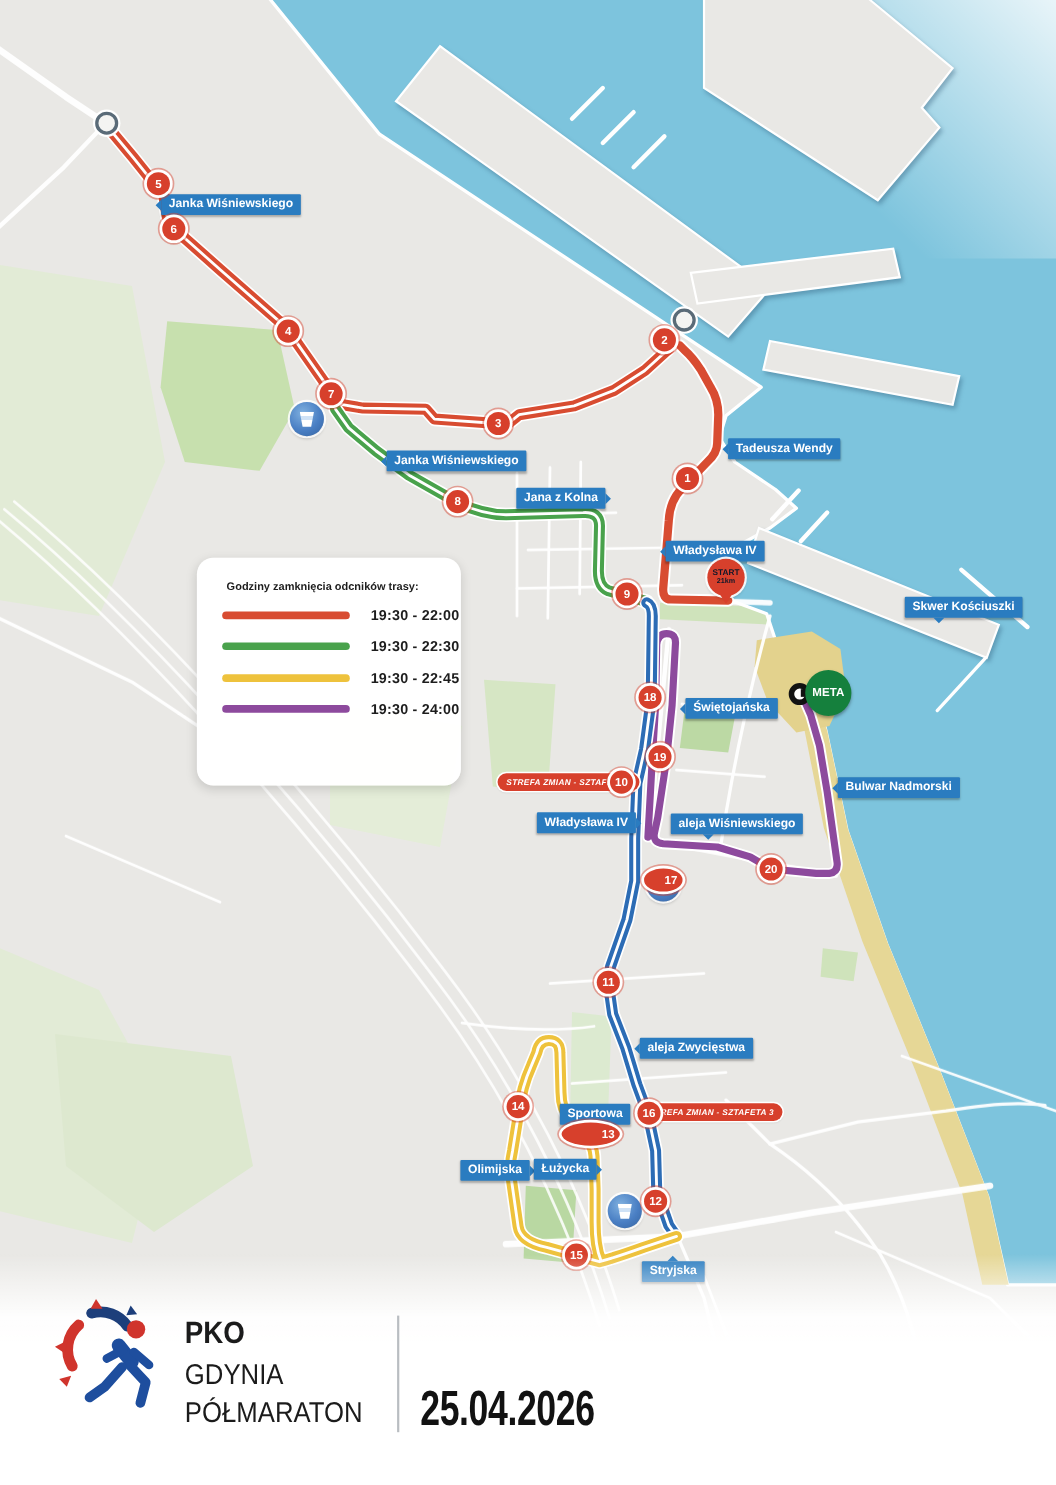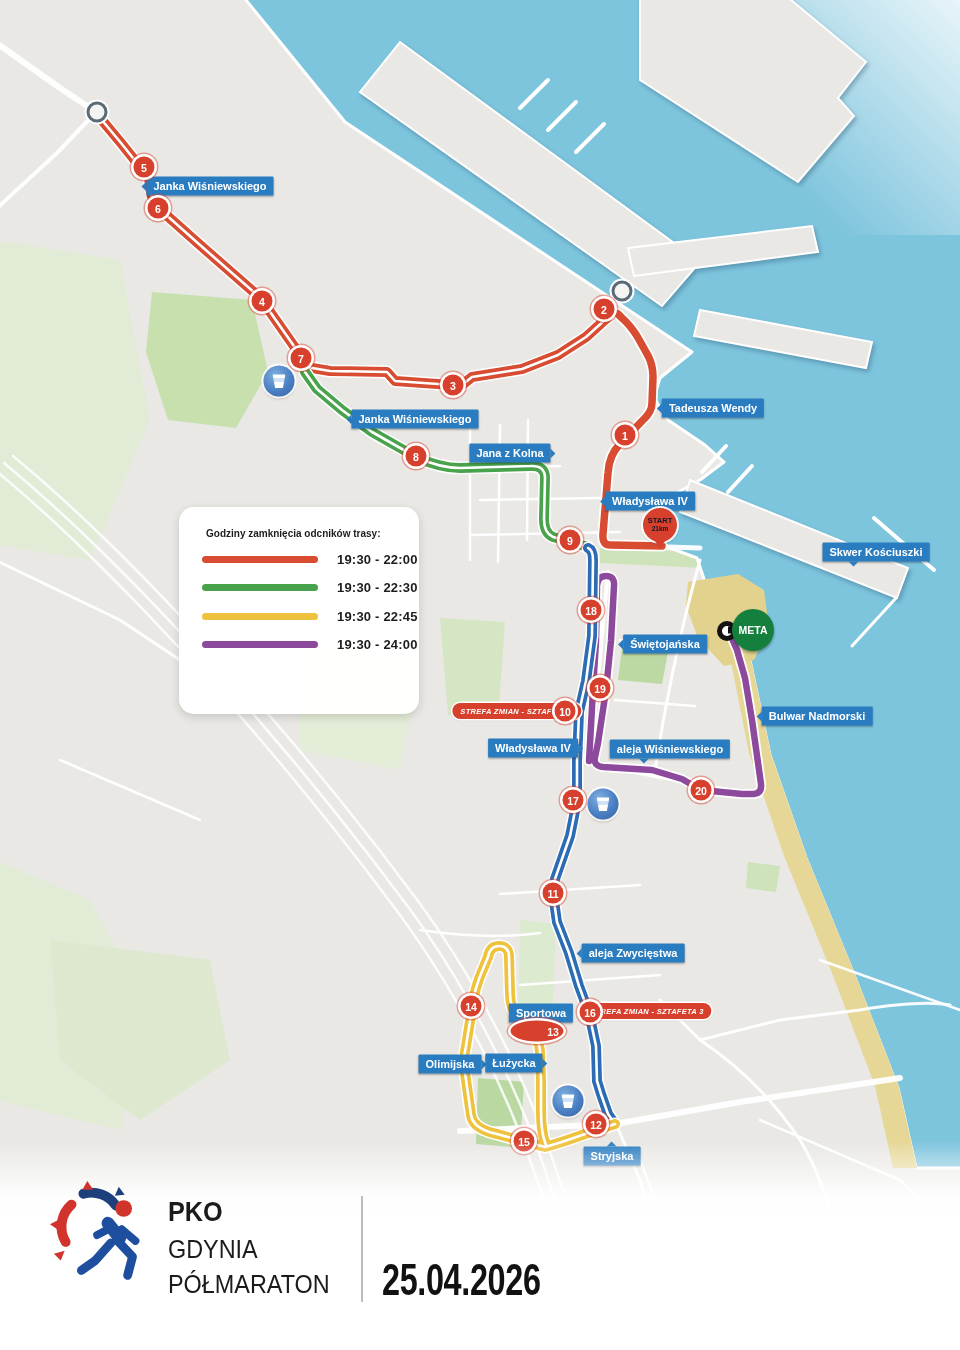--- a/index.html
+++ b/index.html
@@ -237,27 +237,27 @@
       <div class="km" style="left: 604px; top: 309px;">2</div>
       <div class="km" style="left: 453px; top: 385px;">3</div>
       <div class="km" style="left: 262px; top: 301px;">4</div>
       <div class="km" style="left: 144px; top: 167px;">5</div>
       <div class="km" style="left: 158px; top: 208px;">6</div>
       <div class="km" style="left: 301px; top: 358px;">7</div>
       <div class="km" style="left: 416px; top: 456px;">8</div>
       <div class="km" style="left: 570px; top: 540px;">9</div>
       <div class="km" style="left: 565px; top: 711px;">10</div>
       <div class="km" style="left: 553px; top: 893px;">11</div>
-      <div class="km" style="left: 596px; top: 1092px; margin-top: 32px;">12</div>
+      <div class="km" style="left: 596px; top: 1092px;">12</div>
       <div class="km" style="left: 537px; top: 1031px; padding-left: 32px;">13</div>
       <div class="km" style="left: 471px; top: 1006px;">14</div>
       <div class="km" style="left: 524px; top: 1141px;">15</div>
       <div class="km" style="left: 590px; top: 1012px;">16</div>
-      <div class="km" style="left: 573px; top: 800px;">17</div>
-      <div class="km" style="left: 591px; top: 610px; text-align: right;">18</div>
+      <div class="km" style="left: 603px; top: 800px; padding-left: 14px;">17</div>
+      <div class="km" style="left: 591px; top: 634px; text-align: right;">18</div>
       <div class="km" style="left: 600px; top: 688px;">19</div>
       <div class="km" style="left: 701px; top: 790px;">20</div>
       <div class="start-pin" style="left: 660px; top: 548px;">
         <span class="start-bubble">
           <span class="start-l1">START</span>
           <span class="start-l2">21km</span>
         </span>
         <span class="start-tip"></span>
       </div>
       <div class="meta-dot" style="left: 727px; top: 631px;"></div>

